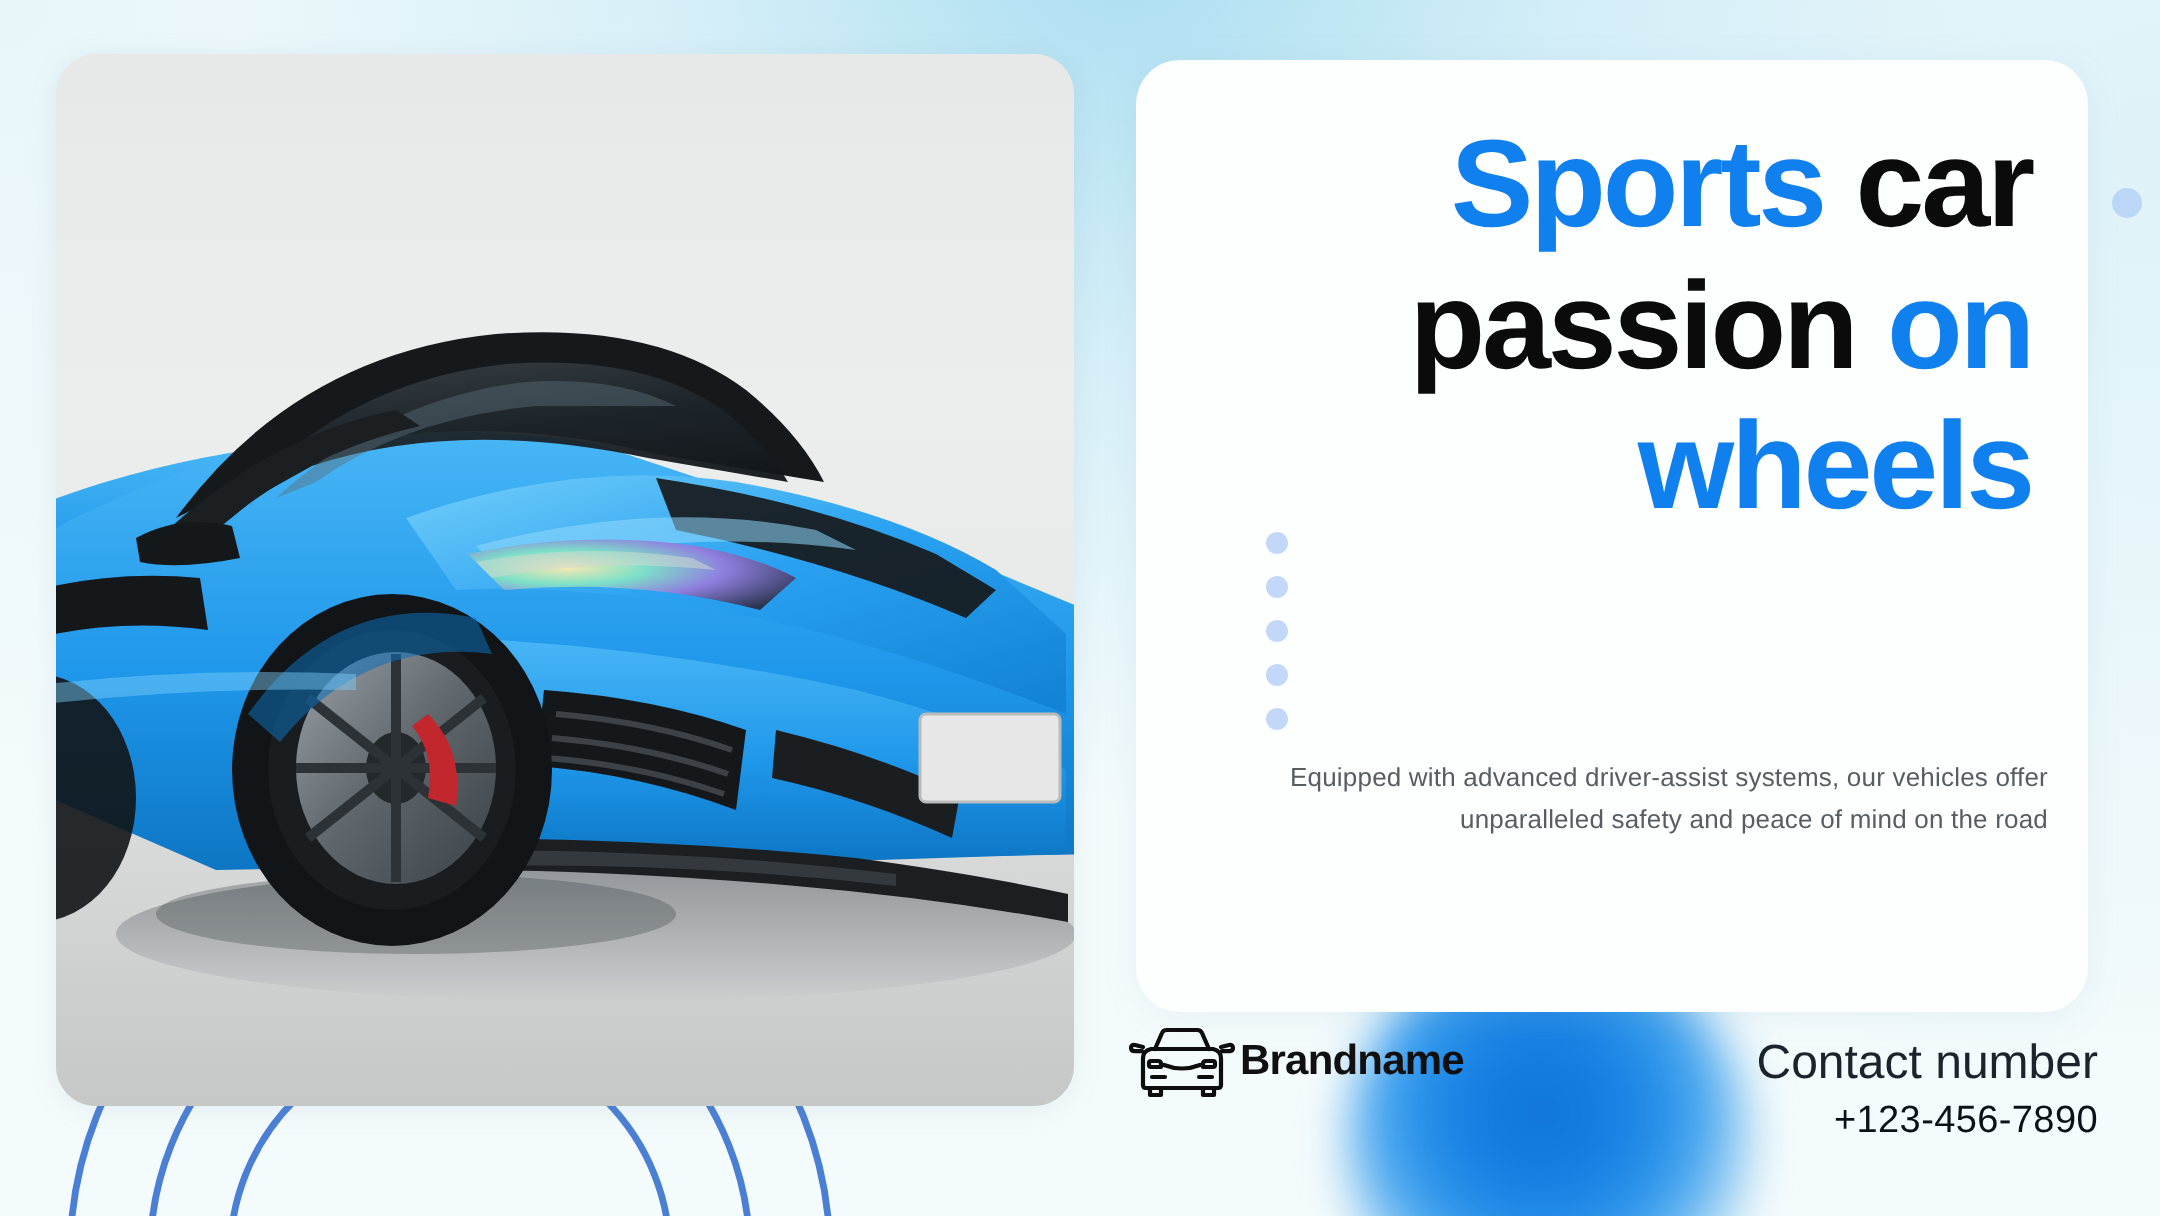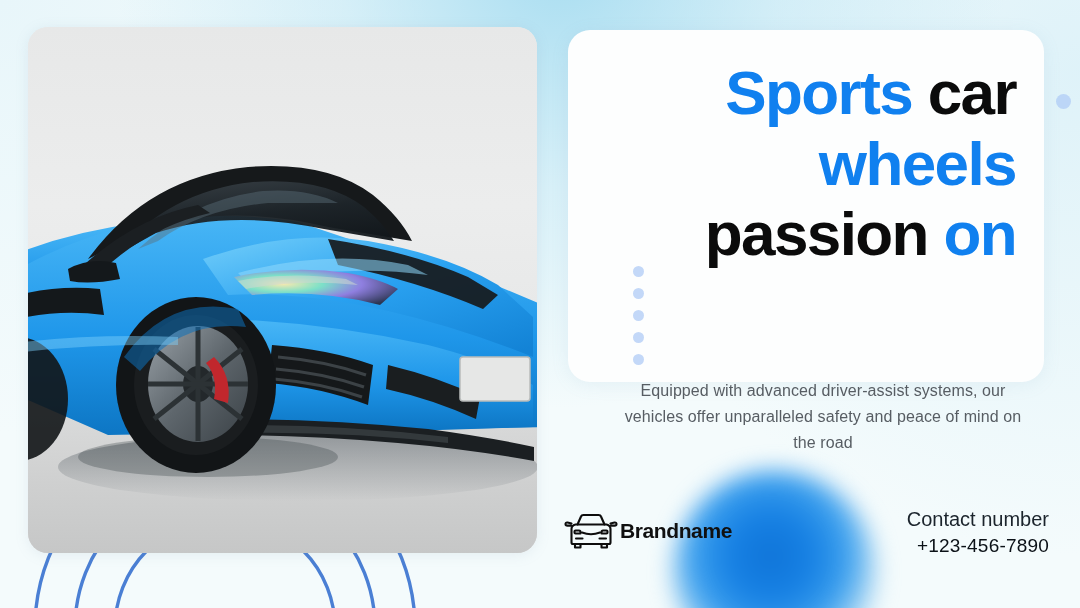--- a/index.html
+++ b/index.html
@@ -63,21 +63,21 @@
   .photo-card .floor {
     position:absolute; left:0; right:0; bottom:0; height:30%;
     background:linear-gradient(180deg,#dcdddd 0%,#cfd0d0 55%,#c6c7c7 100%);
   }
   .photo-card svg.car-photo { position:absolute; inset:0; width:100%; height:100%; }
 
   
   .content-card {
     position:absolute;
     left:568px; top:30px;
-    width:476px; height:352px;
+    width:476px; height:476px;
     background:#fdfefe;
     border-radius:22px;
     box-shadow:0 3px 18px rgba(120,160,185,0.10);
   }
 
   .headline {
     position:absolute;
     left:24px; top:28px; right:28px;
     text-align:right;
     font-weight:bold;
@@ -95,43 +95,43 @@
     display:flex; flex-direction:column; gap:11px;
   }
   .dot-column i {
     display:block; width:11px; height:11px;
     border-radius:50%; background:#c3d8f8;
   }
 
   .body-copy {
     position:absolute;
     left:54px; right:20px; top:348px;
-    text-align:center;
-    font-size:16px;
+    text-align:right;
+    font-size:13px;
     line-height:1.62;
     color:#575d63;
     letter-spacing:0.1px;
   }
 
   
   .brand {
     position:absolute; left:562px; top:511px;
     display:flex; align-items:center; 
   }
   .brand .car-icon { width:58px; height:40px; display:block; }
   .brand .brand-name {
     font-size:21px; font-weight:bold; color:#101010;
     letter-spacing:-0.4px;
   }
 
   .contact {
     position:absolute; right:31px; top:506px;
     text-align:right; color:#17202a;
   }
-  .contact .c-label { font-size:20px; line-height:1.35; color:#1b242c; font-weight:normal; }
+  .contact .c-label { font-size:24px; line-height:1.35; color:#1b242c; font-weight:normal;margin-top:10px; }
   .contact .c-number { font-size:19px; line-height:1.35; color:#0b1117; font-weight:normal; letter-spacing:0.2px; }
 </style>
 </head>
 <body>
 
 <div id="bg-layer">
   <div class="bg-base"></div>
   <div class="blob-blue"></div>
 
   <svg class="arcs" viewBox="0 0 470 120" preserveAspectRatio="none">
@@ -287,24 +287,24 @@
     <path d="M -30 318 Q 60 306 150 310 L 150 318 Q 60 316 -30 328 Z" fill="#7ed0fa" opacity="0.45"></path>
   </svg>
 </div>
 
 <div class="content-card">
   <div class="headline">
     <span class="line">
       <span class="hl">Sports</span><span> car</span>
     </span>
     <span class="line">
-      <span class="hl">wheels</span>
+      <span>passion</span><span class="hl"> on</span>
     </span>
     <span class="line">
-      <span>passion</span><span class="hl"> on</span>
+      <span class="hl">wheels</span>
     </span>
   </div>
 
   <p class="body-copy">Equipped with advanced driver-assist systems, our vehicles offer unparalleled safety and peace of mind on the road</p>
 </div>
 
 <div class="dot-column">
   <i></i>
   <i></i>
   <i></i>

